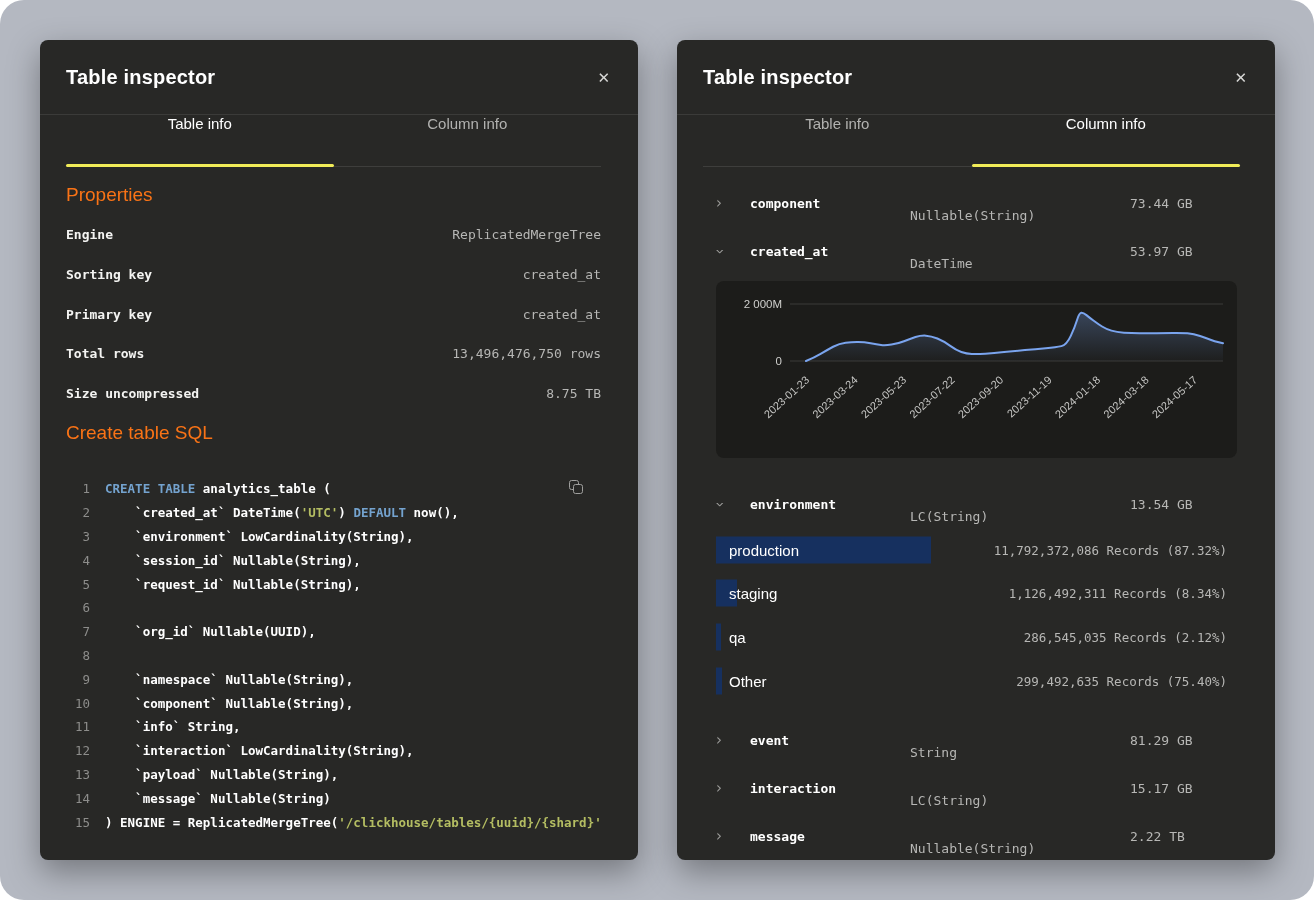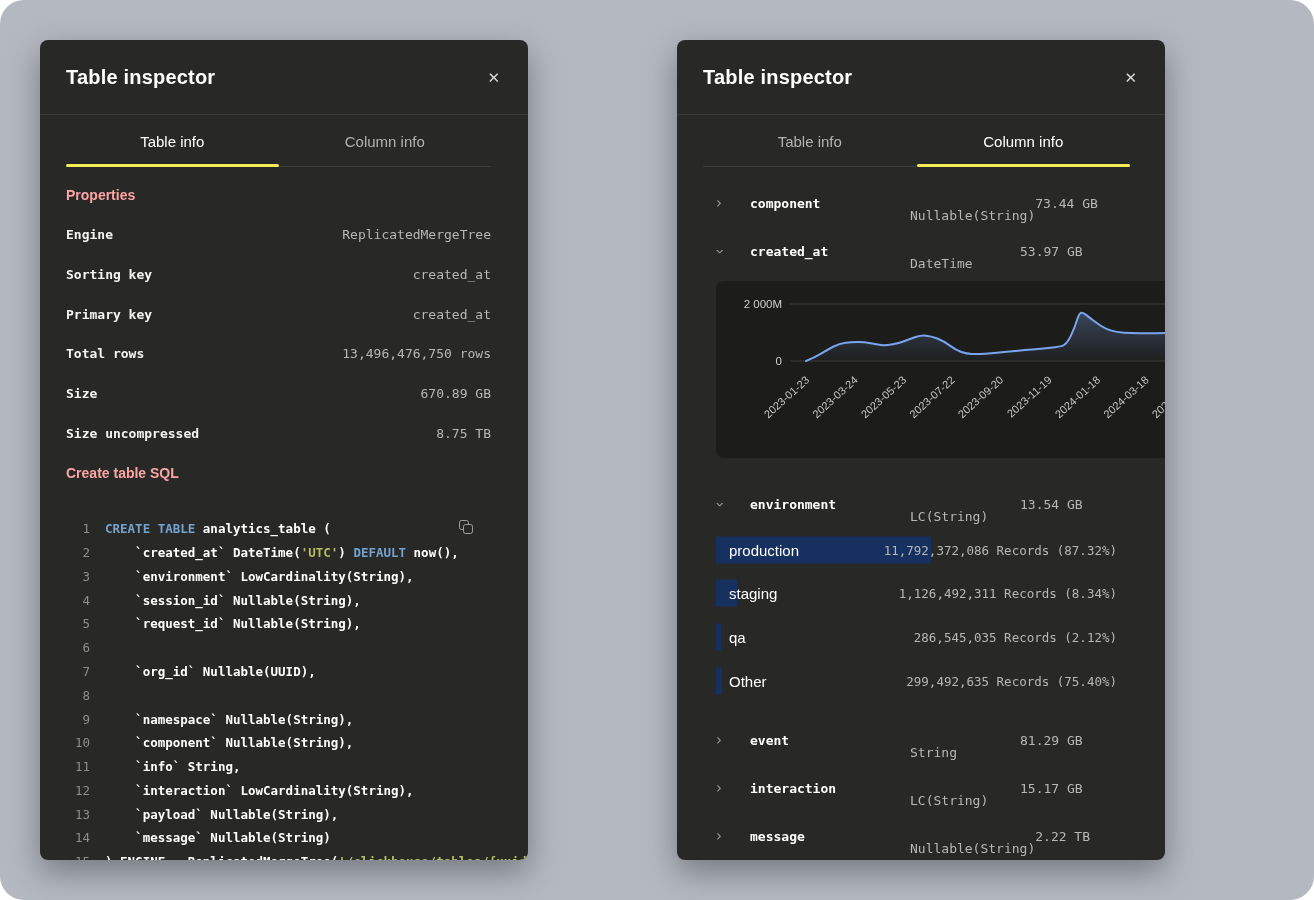--- a/index.html
+++ b/index.html
@@ -12,39 +12,39 @@
     --txt-gray:#b7b7b5;
     --txt-dim:#8d8d8b;
     --kw-blue:#74a3cf;
     --str-green:#b4bd62;
     --bar-navy:#16305f;
     --line-blue:#7aa4ee;
   }
   *{margin:0;padding:0;box-sizing:border-box;}
   body{background:#ffffff;font-family:"Liberation Sans",sans-serif;}
   .screen{position:relative;width:1314px;height:900px;background:#b4b8c1;border-radius:24px;overflow:hidden;}
-  .panel{position:absolute;top:40px;width:488px;height:820px;background:var(--panel-bg);border-radius:8px;overflow:hidden;box-shadow:0 12px 32px rgba(0,0,0,.35);}
+  .panel{position:absolute;top:40px;width:598px;height:820px;background:var(--panel-bg);border-radius:8px;overflow:hidden;box-shadow:0 12px 32px rgba(0,0,0,.35);}
   .panel.left{left:40px;}
   .panel.right{left:677px;}
 
   .panel-header{height:75px;display:flex;align-items:center;justify-content:space-between;padding:0 24px 0 26px;border-bottom:1px solid var(--divider);}
   .panel-title{font-size:20px;font-weight:700;color:#ffffff;letter-spacing:.2px;}
   .close-btn{background:none;border:none;color:#d8d8d6;font-size:15px;line-height:1;cursor:pointer;padding:4px;font-family:"Liberation Sans",sans-serif;}
 
   .tabs{display:flex;height:52px;}
   .panel.left .tabs{margin:0 37px 0 26px;}
   .panel.right .tabs{margin:0 35px 0 26px;}
-  .tab{flex:1;position:relative;display:flex;align-items:center;justify-content:center;font-size:15px;color:#b2b2b0;cursor:pointer;}
+  .tab{flex:1;position:relative;display:flex;justify-content:center;font-size:15px;color:#b2b2b0;cursor:pointer;}
   .tab::after{content:"";position:absolute;left:0;right:0;bottom:0;height:1px;background:var(--tab-line);}
   .tab.active{color:#ffffff;font-weight:400;}
   .tab.active::after{height:3px;background:var(--yellow);border-radius:2px;}
 
   
   .left-content{padding:0 37px 0 26px;}
-  .section-heading{margin-top:16px;height:24px;display:flex;align-items:center;font-size:14px;font-weight:700;color:#fca5a5;}
+  .section-heading{margin-top:16px;height:24px;display:flex;align-items:center;font-size:19px;font-weight:400;color:#f97316;}
   .section-heading.props{margin-bottom:8px;}
   .section-heading.sql{margin-top:8px;}
   .prop-row{height:39.7px;display:flex;justify-content:space-between;align-items:center;}
   .prop-label{font:700 13px "DejaVu Sans Mono",monospace;color:var(--txt-white);}
   .prop-value{font:400 13px "DejaVu Sans Mono",monospace;color:var(--txt-gray);}
 
   .sql-block{position:relative;margin-top:22px;padding-top:10px;}
   .sql-line{display:flex;line-height:23.8px;font-size:12.5px;font-family:"DejaVu Sans Mono",monospace;}
   .ln{width:24px;text-align:right;color:var(--txt-dim);margin-right:15px;flex:none;}
   .code{white-space:pre;color:#ffffff;font-weight:700;}
@@ -103,24 +103,20 @@
             <span class="prop-label">Sorting key</span>
             <span class="prop-value">created_at</span>
           </div>
           <div class="prop-row">
             <span class="prop-label">Primary key</span>
             <span class="prop-value">created_at</span>
           </div>
           <div class="prop-row">
             <span class="prop-label">Total rows</span>
             <span class="prop-value">13,496,476,750 rows</span>
-          </div>
-          <div class="prop-row">
-            <span class="prop-label">Size</span>
-            <span class="prop-value">670.89 GB</span>
           </div>
           <div class="prop-row">
             <span class="prop-label">Size uncompressed</span>
             <span class="prop-value">8.75 TB</span>
           </div>
         </div>
       <div class="section-heading sql">Create table SQL</div>
       <div class="sql-block">
         <button class="copy-btn" title="Copy">
           <span class="copy-icon">

